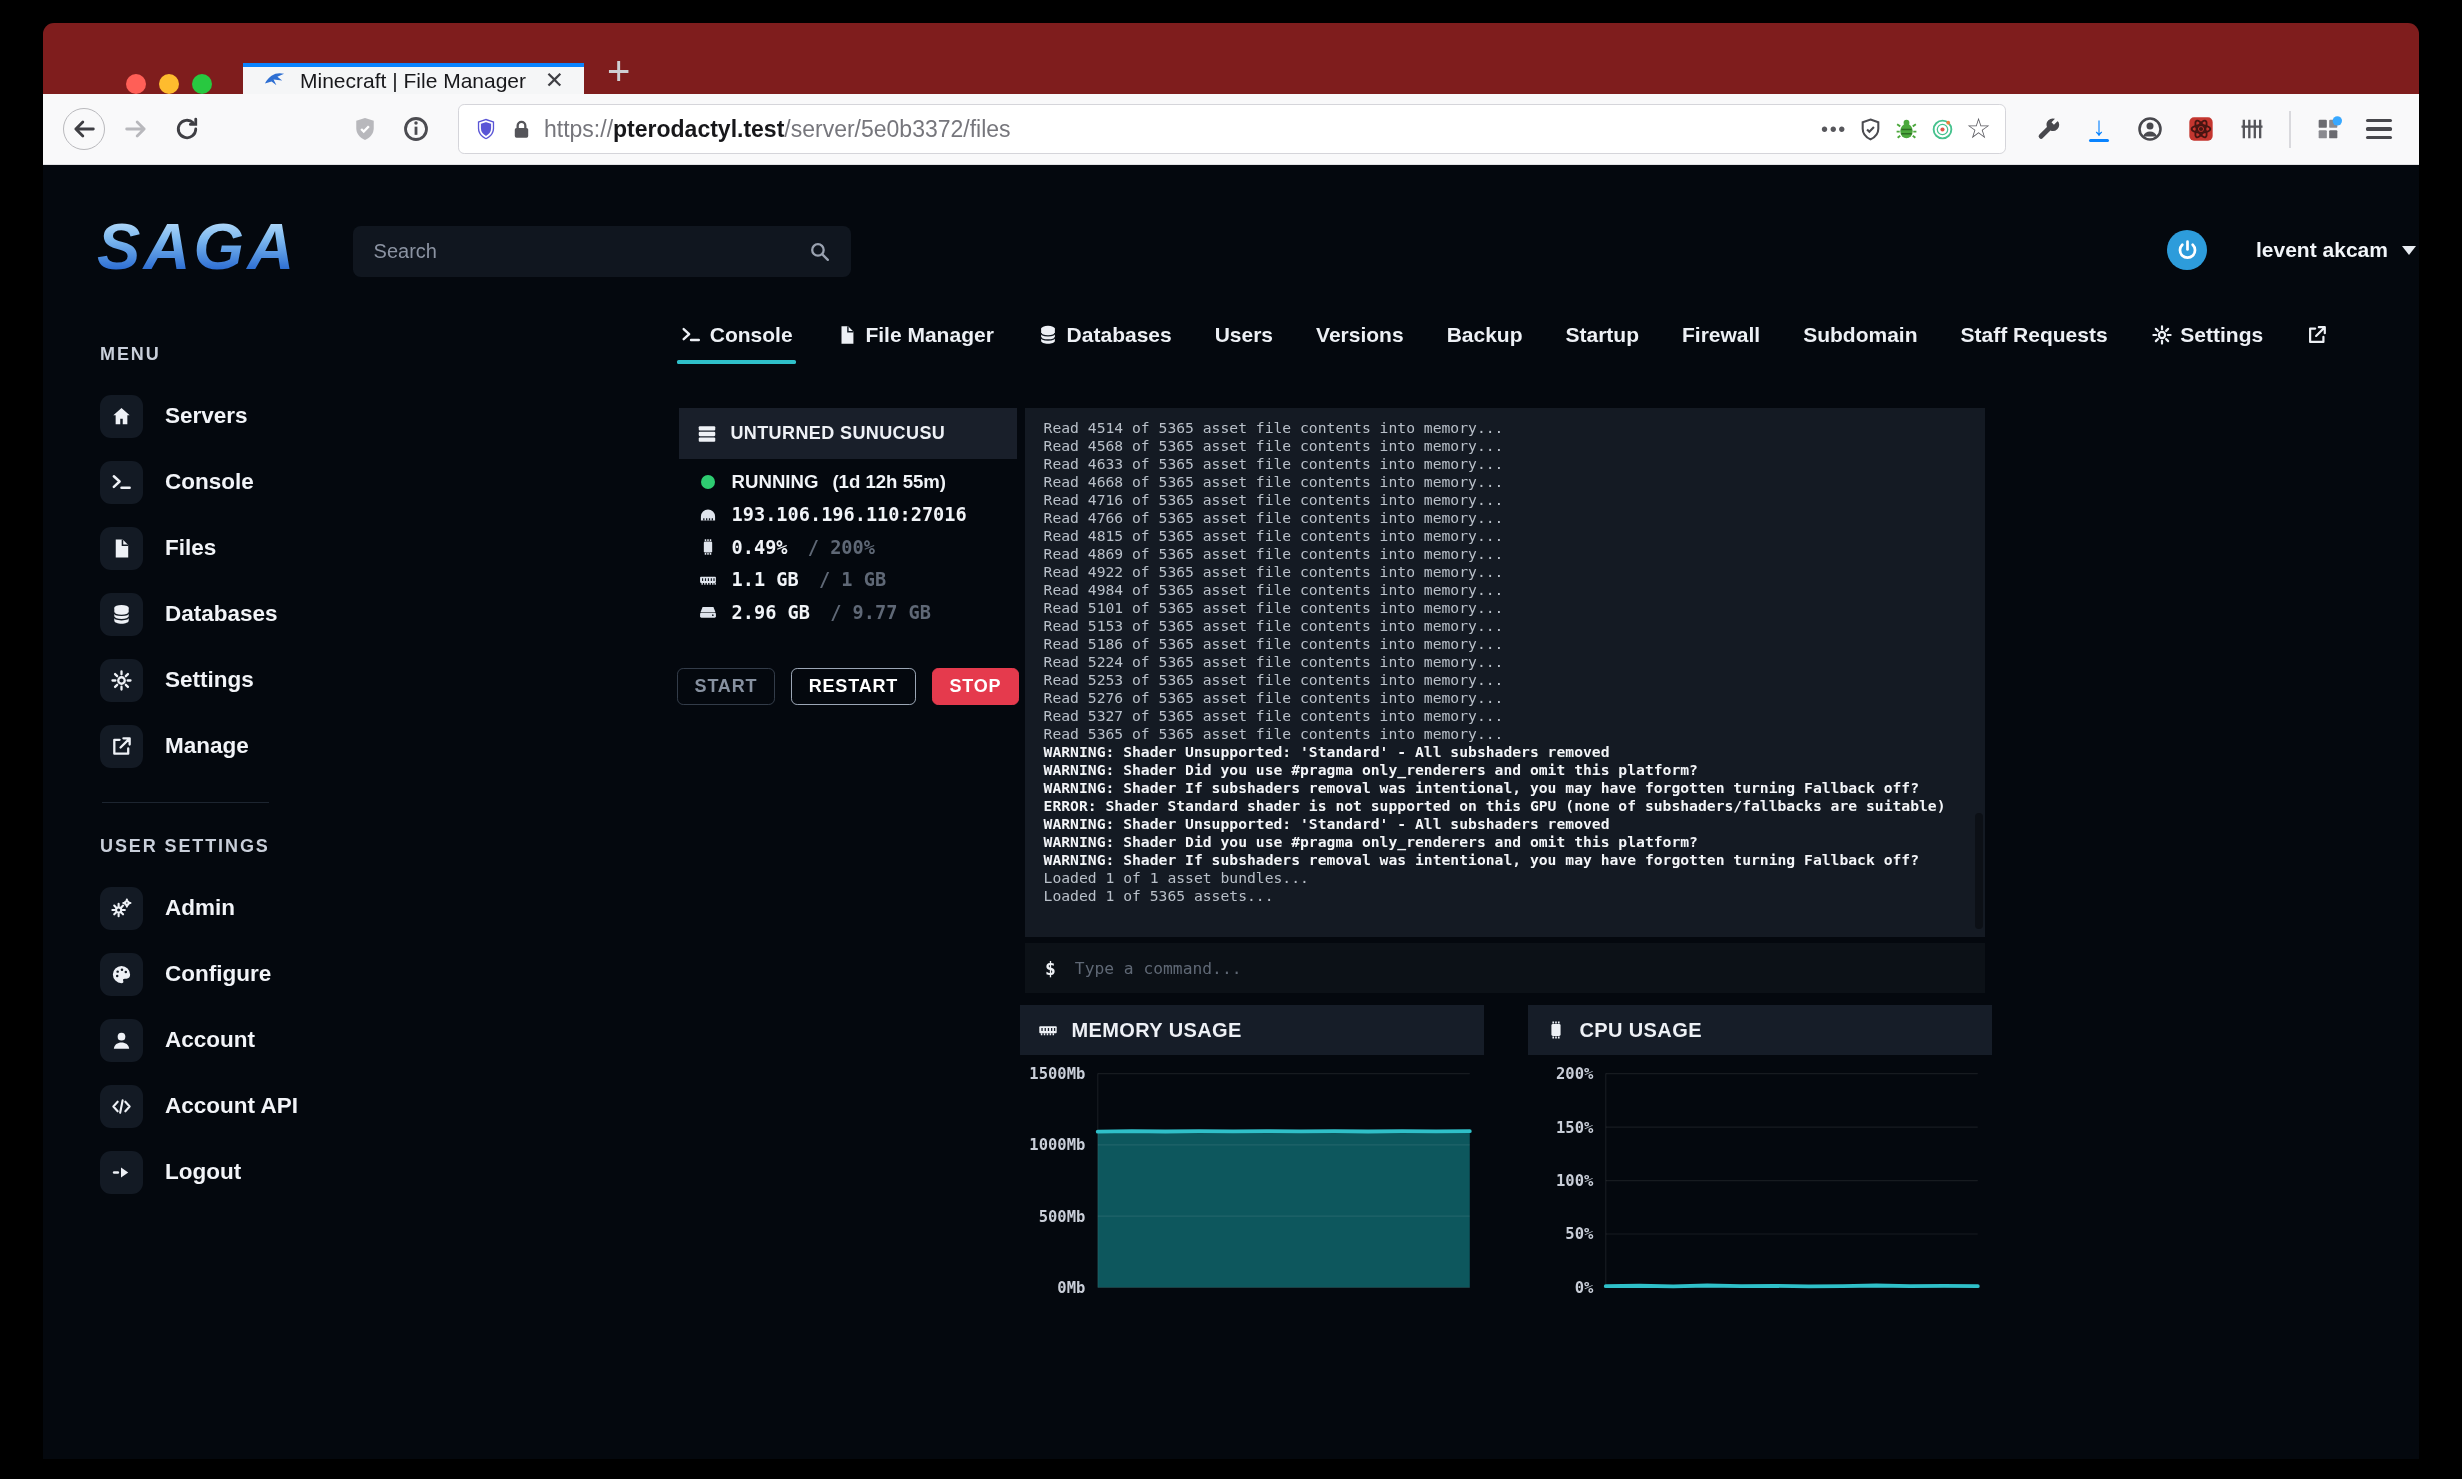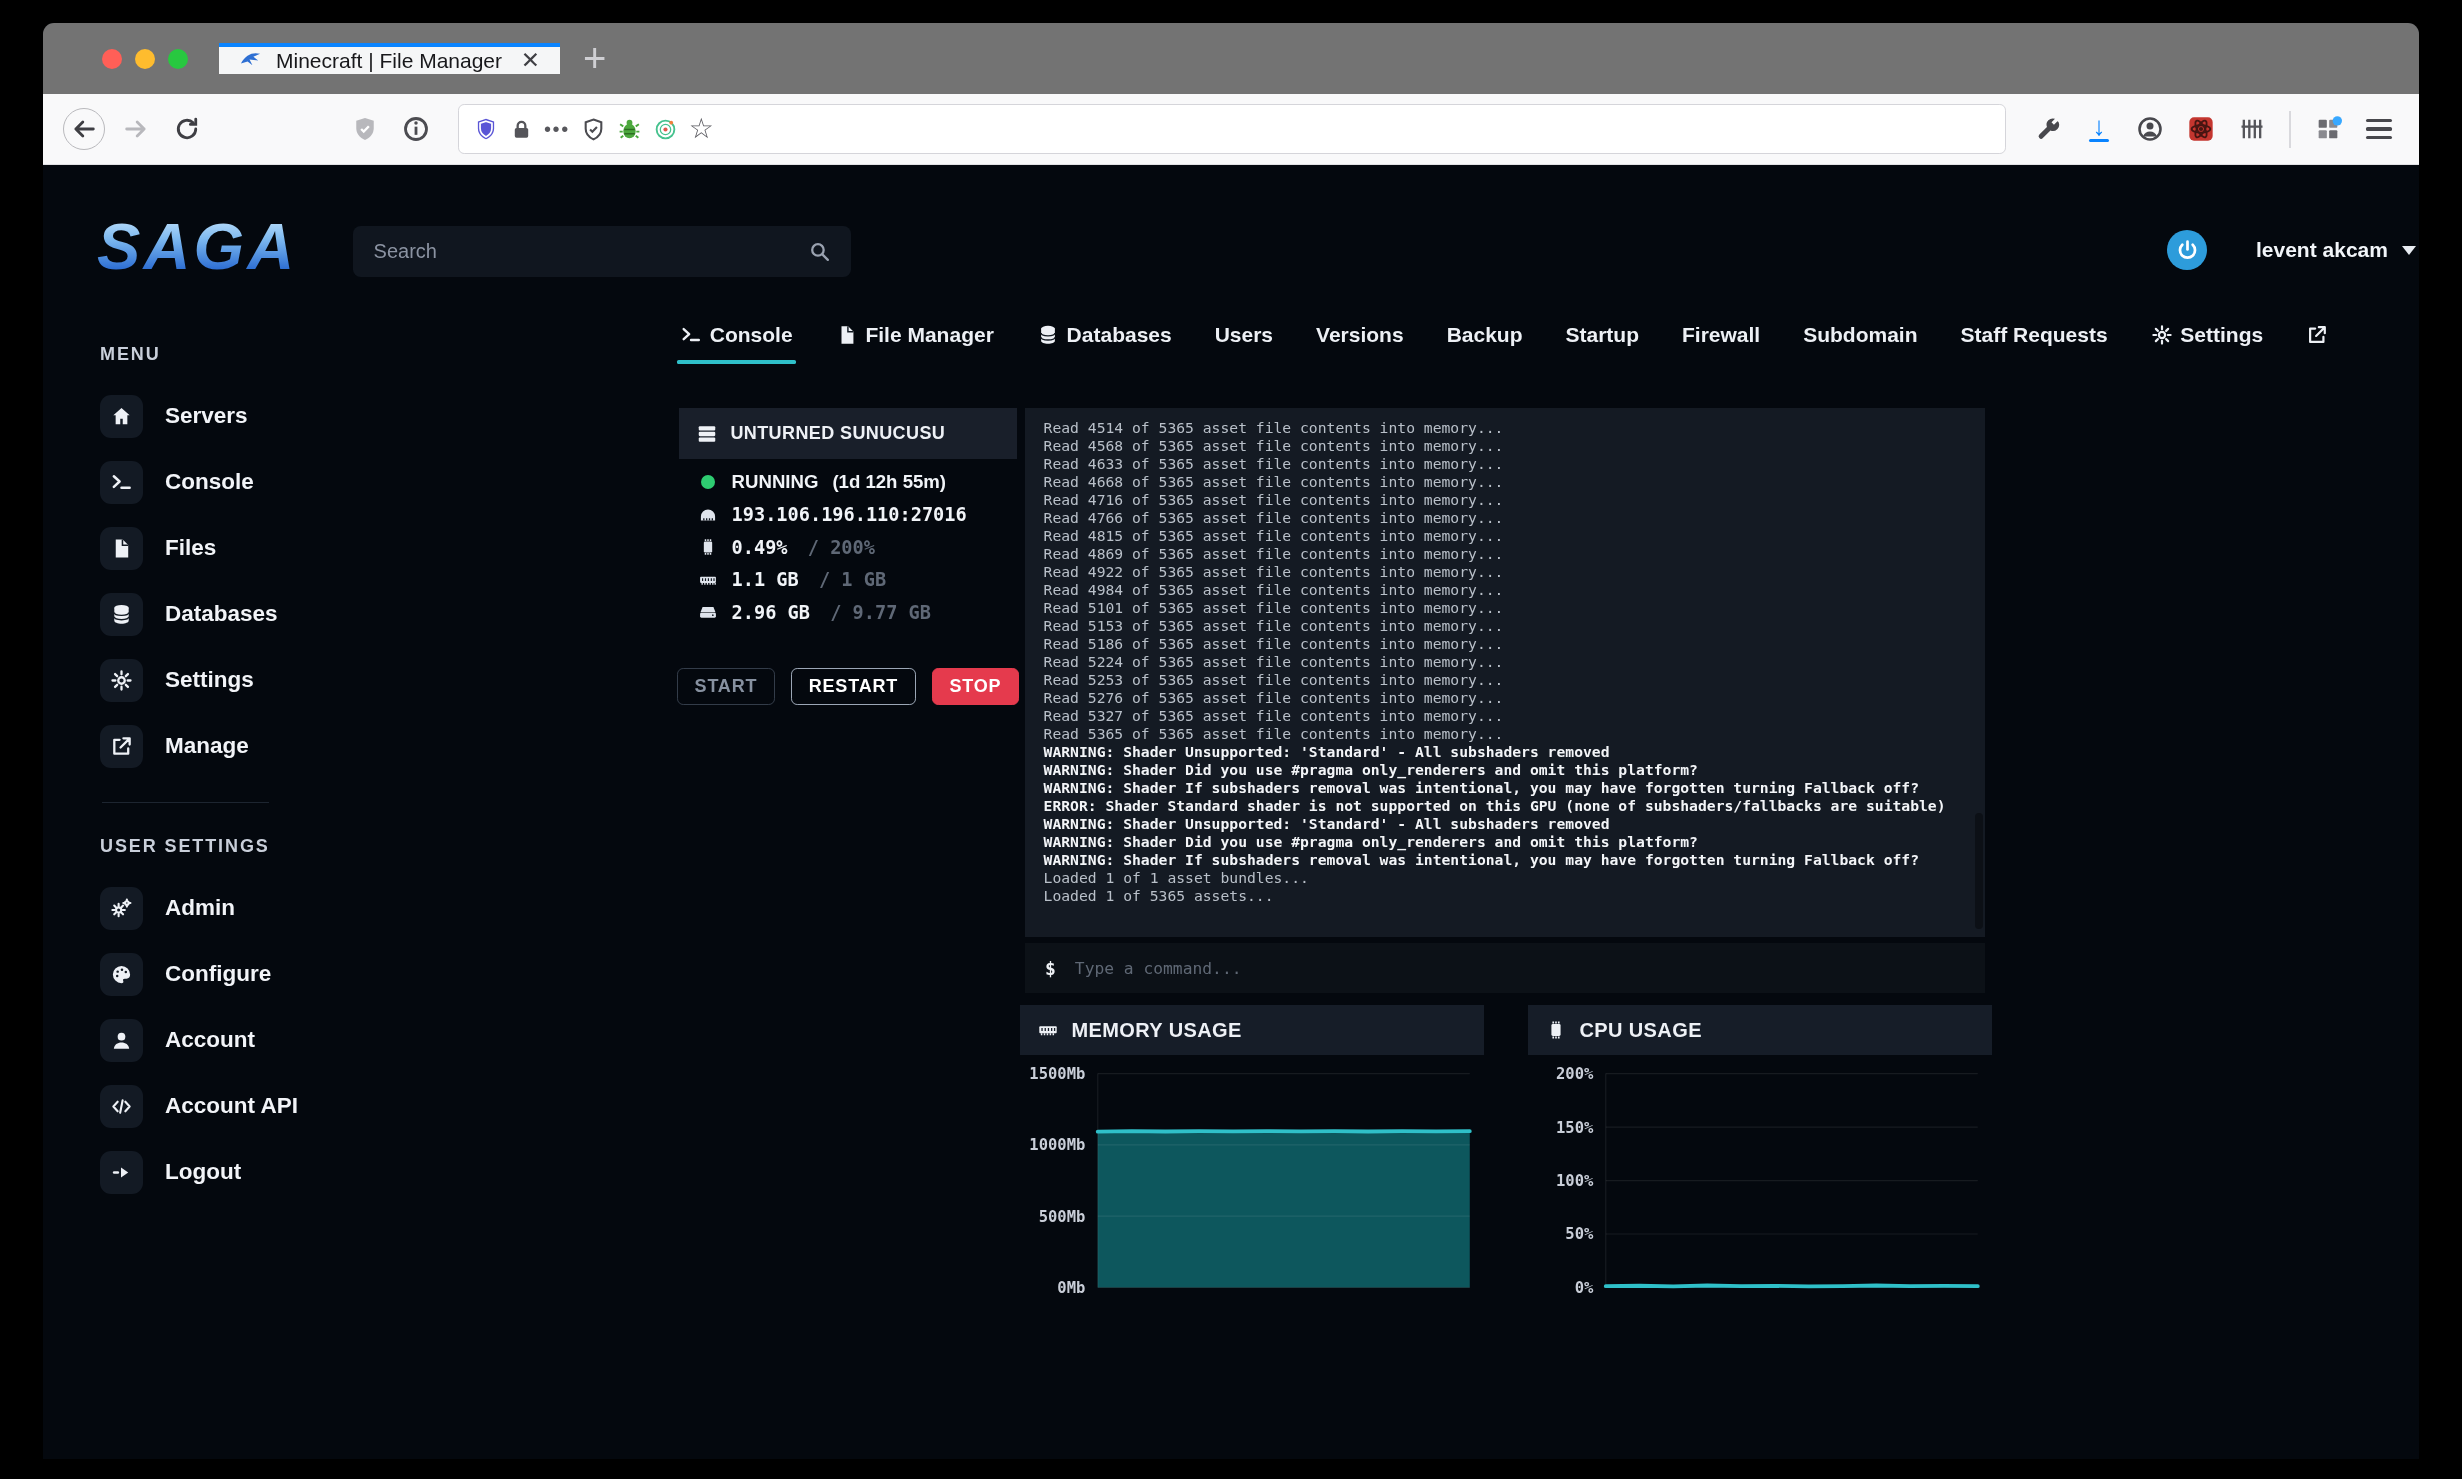--- a/index.html
+++ b/index.html
@@ -2,21 +2,21 @@
 <html style="font-size:12.4px"><head>
 <meta charset="utf-8">
 <style>
   html,body{margin:0;padding:0;background:#000;}
   .canvas{position:relative;width:2462px;height:1479px;background:#000;overflow:hidden;
           font-family:"Liberation Sans",sans-serif;-webkit-font-smoothing:antialiased;}
   .window{position:absolute;left:43px;top:23px;width:2376px;height:1436px;
           border-radius:11px 11px 0 0;overflow:hidden;background:#05090f;}
 
   
-  .tabbar{height:71px;background:#737373;display:flex;align-items:center;}
+  .tabbar{height:71px;background:#7f1d1d;display:flex;align-items:flex-end;padding-left:24px;}
   .lights{display:flex;align-items:center;gap:13px;padding:0 31px 0 59px;}
   .light{width:20px;height:20px;border-radius:50%;}
   .light.red{background:#ff5f57}.light.yellow{background:#febc2e}.light.green{background:#28c840}
   .btab{width:341px;background:#f5f6f7;border-top:4.7px solid #0a84ff;display:flex;align-items:center;
         gap:14px;padding:0 20px;box-sizing:border-box;}
   .btab .title{font-size:21px;color:#18181b;white-space:nowrap;overflow:hidden;flex:1;}
   .btab .close{font-size:23px;color:#3f3f44;}
   .newtab{color:#cfcfd3;font-size:40px;font-weight:300;display:flex;align-items:center;padding:0 23px;}
 
   .toolbar{height:71px;background:#f9f9fa;border-bottom:0.8px solid #e1e1e4;display:flex;align-items:center;
@@ -174,20 +174,21 @@
 
       <div class="urlbar">
         <svg viewBox="0 0 24 24" width="26" height="26">
           <path d="M12 2.5 19.5 5v6.2c0 5-3.1 8.2-7.5 10.3-4.4-2.1-7.5-5.3-7.5-10.3V5Z" fill="#5a55d6"></path>
           <path d="M12 4.8 17.5 6.6v4.8c0 3.8-2.3 6.3-5.5 8-3.2-1.7-5.5-4.2-5.5-8V6.6Z" fill="none" stroke="#fff" stroke-width="1.6"></path>
         </svg>
         <svg viewBox="0 0 24 24" width="23" height="23">
           <rect x="5" y="10.5" width="14" height="10" rx="1.8" fill="#55555a"></rect>
           <path d="M8 10.5V8a4 4 0 0 1 8 0v2.5" fill="none" stroke="#55555a" stroke-width="2.4"></path>
         </svg>
+        <span class="urltext"><span>https://</span><b>pterodactyl.test</b><span>/server/5e0b3372/files</span></span>
         <span class="dots3">•••</span>
         <svg viewBox="0 0 24 24" width="25" height="25">
           <path d="M12 2.5 19.5 5v6.2c0 5-3.1 8.2-7.5 10.3-4.4-2.1-7.5-5.3-7.5-10.3V5Z" fill="none" stroke="#4c4c51" stroke-width="2"></path>
           <path d="m8.7 12 2.2 2.2 4.4-4.6" stroke="#4c4c51" stroke-width="2" fill="none"></path>
         </svg>
         <svg viewBox="0 0 24 24" width="25" height="25">
           <ellipse cx="12" cy="13.5" rx="6" ry="7" fill="#4ca83d"></ellipse>
             <circle cx="12" cy="5.5" r="2.8" fill="#4ca83d"></circle>
           <path d="M6 9 3 7M18 9l3-2M5.5 14H2.5M18.5 14h3M6 18l-2.5 2M18 18l2.5 2" stroke="#4ca83d" stroke-width="1.8"></path>
           <path d="M7 12h10M7 16h10" stroke="#2c6e22" stroke-width="1.4"></path>

